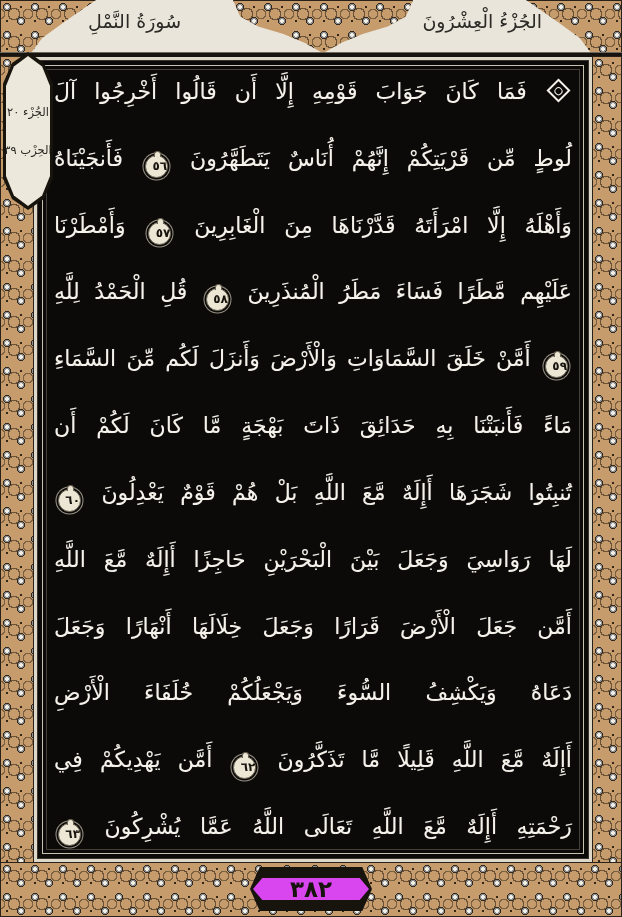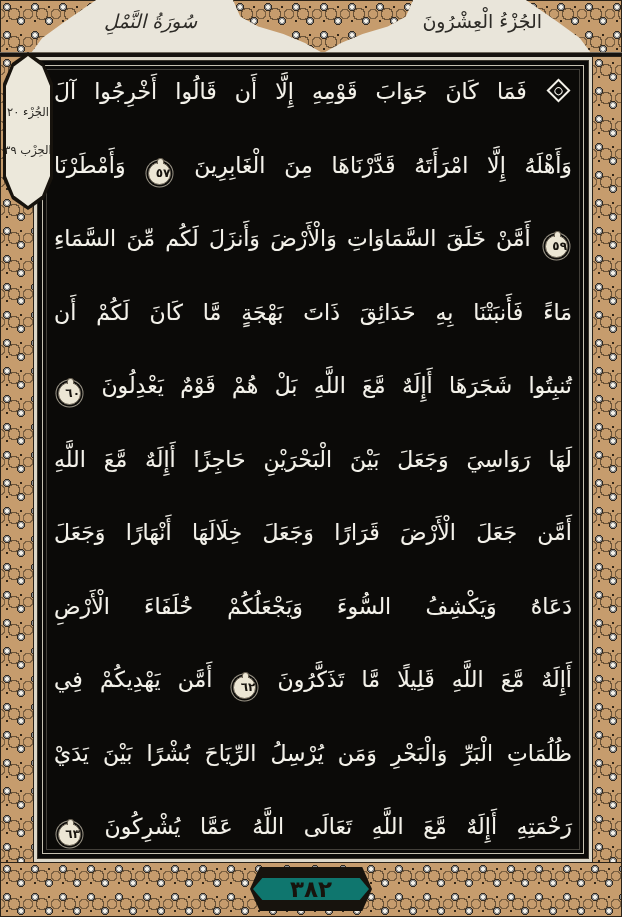--- a/index.html
+++ b/index.html
@@ -22,21 +22,21 @@
       radial-gradient(circle at 28px 14px, transparent 4px, rgba(30,22,12,.45) 4px 5.2px, transparent 5.2px);
     background-size:28px 28px;
     box-shadow: inset 0 0 0 1px #2a2218;
   }
   
   .top-band{ position:absolute; top:0; left:0; right:0; height:57px; background:#e9e5da; }
   .top-rule{ position:absolute; top:52px; left:0; right:0; height:4px;
              background:#161310; border-top:1px solid #6d675c; }
   .hdr{ position:absolute; top:10px; font-size:19px; color:#2c2a26; white-space:nowrap; }
   .hdr-juz{ right:80px; }
-  .hdr-surah{ left:104px;font-style:italic; }
+  .hdr-surah{ left:88px; }
   .corner-l{ position:absolute; top:0; left:0; width:96px; height:56px;
              clip-path:polygon(0 0,100% 0,68% 38%,44% 68%,30% 100%,0 100%); }
   .corner-r{ position:absolute; top:0; right:0; width:96px; height:56px;
              clip-path:polygon(0 0,100% 0,100% 100%,70% 100%,56% 68%,32% 38%); }
   .center-orn{ position:absolute; top:0; left:233px; width:180px; height:55px;
              clip-path:polygon(0 0,100% 0,96% 30%,86% 48%,72% 62%,60% 78%,50% 97%,40% 78%,28% 62%,14% 48%,4% 30%); }
   
   .strip-left  { position:absolute; top:56px; bottom:0; left:0;  width:34px; }
   .strip-right { position:absolute; top:56px; bottom:0; right:0; width:30px; }
   .strip-bottom{ position:absolute; bottom:0; left:0; right:0; height:55px; }
@@ -80,21 +80,21 @@
   }
   .hizb::after{ content:""; position:absolute; inset:2.5px; border:1px solid #f4f2ea; border-radius:50%; }
   
   .pnum-cart{
     position:absolute; bottom:6px; left:50%; transform:translateX(-50%); z-index:5;
     width:122px; height:44px; background:#17130d;
     clip-path:polygon(8% 0,92% 0,100% 50%,92% 100%,8% 100%,0 50%);
     display:flex; align-items:center; justify-content:center;
   }
   .pnum-inner{
-    width:116px; height:22px; background:#0f766e;
+    width:116px; height:22px; background:#d946ef;
     clip-path:polygon(8% 0,92% 0,100% 50%,92% 100%,8% 100%,0 50%);
     display:flex; align-items:center; justify-content:center;
   }
   .pnum-inner span{ font-size:23px; font-weight:bold; color:#17130d; letter-spacing:4px; }
 </style>
 </head>
 <body>
 
 <div class="page">
 
@@ -117,29 +117,30 @@
       <div>الحِزْب ٣٩</div>
     </div>
   </div>
 
   <div class="panel">
     <div class="panel2">
       <div class="inner-line1"></div>
       <div class="inner-line2"></div>
       <div class="lines" id="lines">
           <div class="line"><span class="hizb"></span> <span>فَمَا كَانَ جَوَابَ قَوْمِهِ إِلَّا أَن قَالُوا أَخْرِجُوا آلَ</span> </div>
+          <div class="line"><span>لُوطٍ مِّن قَرْيَتِكُمْ إِنَّهُمْ أُنَاسٌ يَتَطَهَّرُونَ</span> <span class="vmark">٥٦</span> <span>فَأَنجَيْنَاهُ</span> </div>
           <div class="line"><span>وَأَهْلَهُ إِلَّا امْرَأَتَهُ قَدَّرْنَاهَا مِنَ الْغَابِرِينَ</span> <span class="vmark">٥٧</span> <span>وَأَمْطَرْنَا</span> </div>
+          <div class="line"><span>عَلَيْهِم مَّطَرًا فَسَاءَ مَطَرُ الْمُنذَرِينَ</span> <span class="vmark">٥٨</span> <span>قُلِ الْحَمْدُ لِلَّهِ</span> </div>
           <div class="line"><span class="vmark">٥٩</span> <span>أَمَّنْ خَلَقَ السَّمَاوَاتِ وَالْأَرْضَ وَأَنزَلَ لَكُم مِّنَ السَّمَاءِ</span> </div>
           <div class="line"><span>مَاءً فَأَنبَتْنَا بِهِ حَدَائِقَ ذَاتَ بَهْجَةٍ مَّا كَانَ لَكُمْ أَن</span> </div>
           <div class="line"><span>تُنبِتُوا شَجَرَهَا أَإِلَهٌ مَّعَ اللَّهِ بَلْ هُمْ قَوْمٌ يَعْدِلُونَ</span> <span class="vmark">٦٠</span> </div>
           <div class="line"><span>لَهَا رَوَاسِيَ وَجَعَلَ بَيْنَ الْبَحْرَيْنِ حَاجِزًا أَإِلَهٌ مَّعَ اللَّهِ</span> </div>
           <div class="line"><span>أَمَّن جَعَلَ الْأَرْضَ قَرَارًا وَجَعَلَ خِلَالَهَا أَنْهَارًا وَجَعَلَ</span> </div>
           <div class="line"><span>دَعَاهُ وَيَكْشِفُ السُّوءَ وَيَجْعَلُكُمْ خُلَفَاءَ الْأَرْضِ</span> </div>
           <div class="line"><span>أَإِلَهٌ مَّعَ اللَّهِ قَلِيلًا مَّا تَذَكَّرُونَ</span> <span class="vmark">٦٢</span> <span>أَمَّن يَهْدِيكُمْ فِي</span> </div>
-          <div class="line"><span>ظُلُمَاتِ الْبَرِّ وَالْبَحْرِ وَمَن يُرْسِلُ الرِّيَاحَ بُشْرًا بَيْنَ يَدَيْ</span> </div>
           <div class="line"><span>رَحْمَتِهِ أَإِلَهٌ مَّعَ اللَّهِ تَعَالَى اللَّهُ عَمَّا يُشْرِكُونَ</span> <span class="vmark">٦٣</span> </div>
         </div>
     </div>
   </div>
 
   <div class="pnum-cart">
     <div class="pnum-inner">
       <span>٣٨٢</span>
     </div>
   </div>

